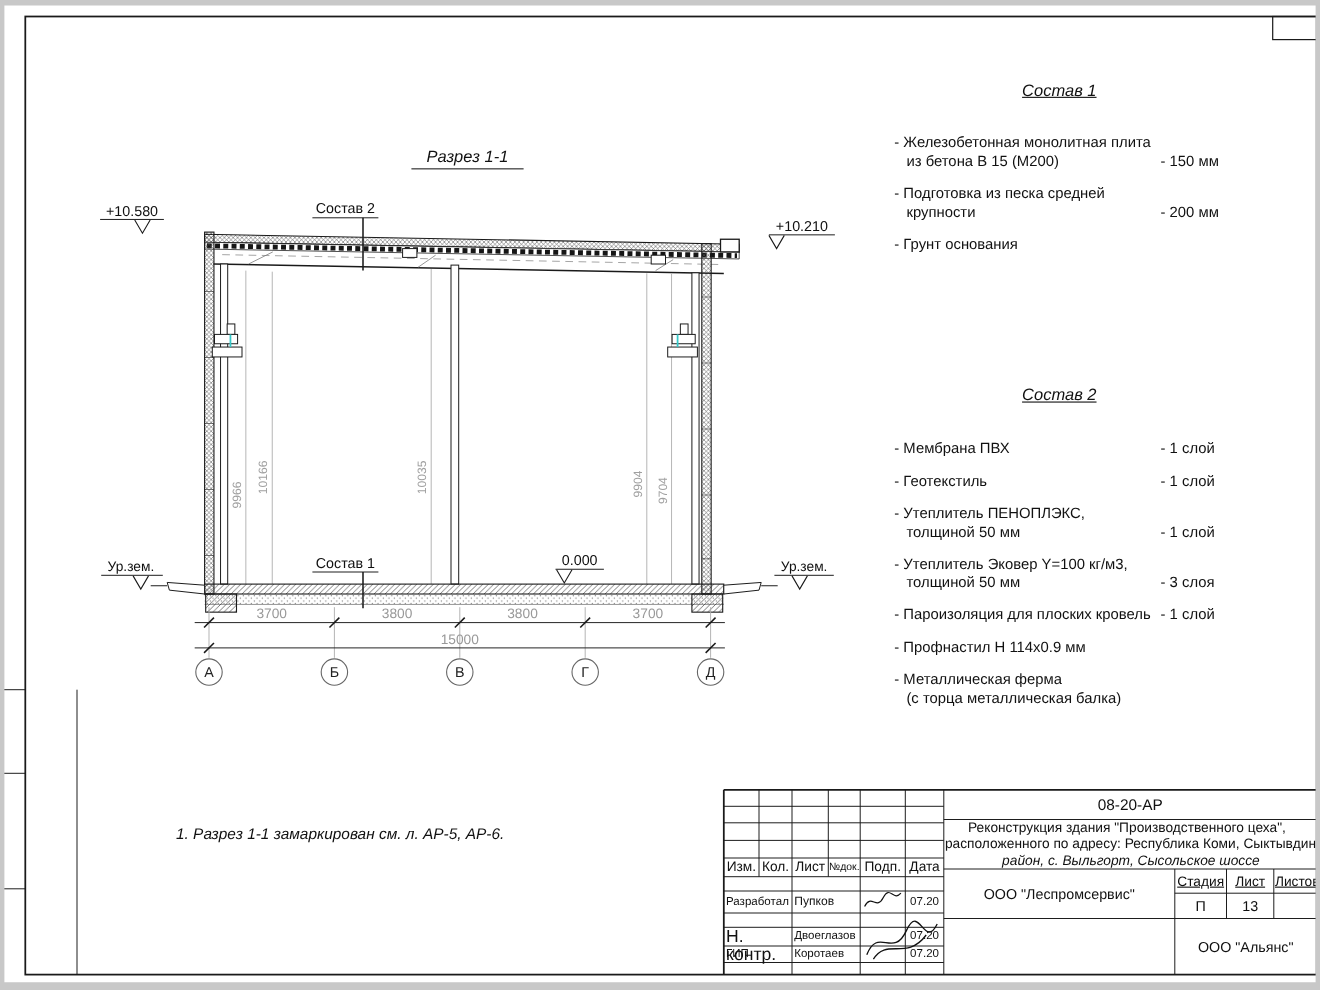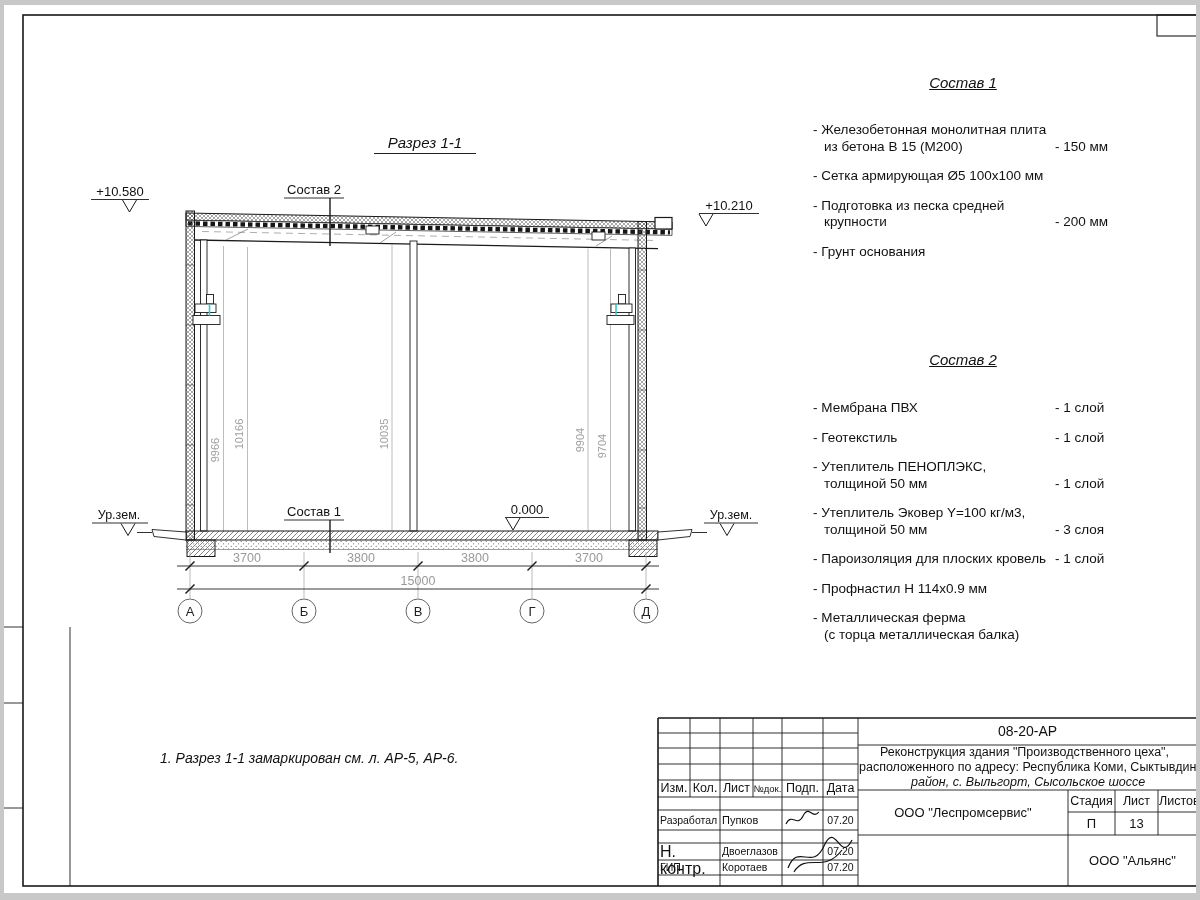--- a/index.html
+++ b/index.html
@@ -2,21 +2,21 @@
 <html><head>
 <meta charset="utf-8">
 <style>
   html,body{margin:0;padding:0;background:#e8e8e8;}
   .page{position:relative;width:1200px;height:900px;background:#ffffff;overflow:hidden;
         font-family:"Liberation Sans",sans-serif;color:#111;}
   .edge{position:absolute;inset:0;border:solid #c8c8c8;border-width:5px 4px 7px 4px;pointer-events:none;z-index:40;}
   svg{position:absolute;left:0;top:0;z-index:1;}
   .abs{position:absolute;z-index:10;}
   .ctr{text-align:center;}
-  .nowrap{white-space:nowrap;}
+  .nowrap{white-space:nowrap;text-decoration:underline;}
   .clip{overflow:hidden;}
   
   .dwg-title{left:374px;top:134px;width:102px;font-size:15px;font-style:italic;
              text-align:center;border-bottom:1.2px solid #222;padding-bottom:2px;}
   
   .spec-h{width:120px;font-size:15px;font-style:italic;text-align:center;text-decoration:underline;}
   .spec{width:322px;}
   .spec-item{display:flex;align-items:flex-end;margin-bottom:13px;}
   .spec-item .lbl{width:242px;font-size:13.5px;line-height:16.5px;}
   .spec-item .lbl .l2{display:block;padding-left:11px;}
@@ -213,24 +213,20 @@
 
 <div class="abs dwg-title">Разрез 1-1</div>
 
 <div class="abs spec-h" style="left:903px;top:74px;">Состав 1</div>
 <div class="abs spec" style="left:813px;top:122px;">
   <div class="spec-item">
     <div class="lbl"><span>- Железобетонная  монолитная плита</span><span class="l2">из бетона В 15 (М200)</span></div>
     <div class="val">- 150 мм</div>
   </div>
   <div class="spec-item">
-    <div class="lbl"><span>- Сетка армирующая Ø5 100x100 мм</span><span class="l2"></span></div>
-    <div class="val"></div>
-  </div>
-  <div class="spec-item">
     <div class="lbl"><span>- Подготовка из песка средней</span><span class="l2">крупности</span></div>
     <div class="val">- 200 мм</div>
   </div>
   <div class="spec-item">
     <div class="lbl"><span>- Грунт основания</span><span class="l2"></span></div>
     <div class="val"></div>
   </div>
 </div>
 
 <div class="abs spec-h" style="left:903px;top:351px;">Состав 2</div>

